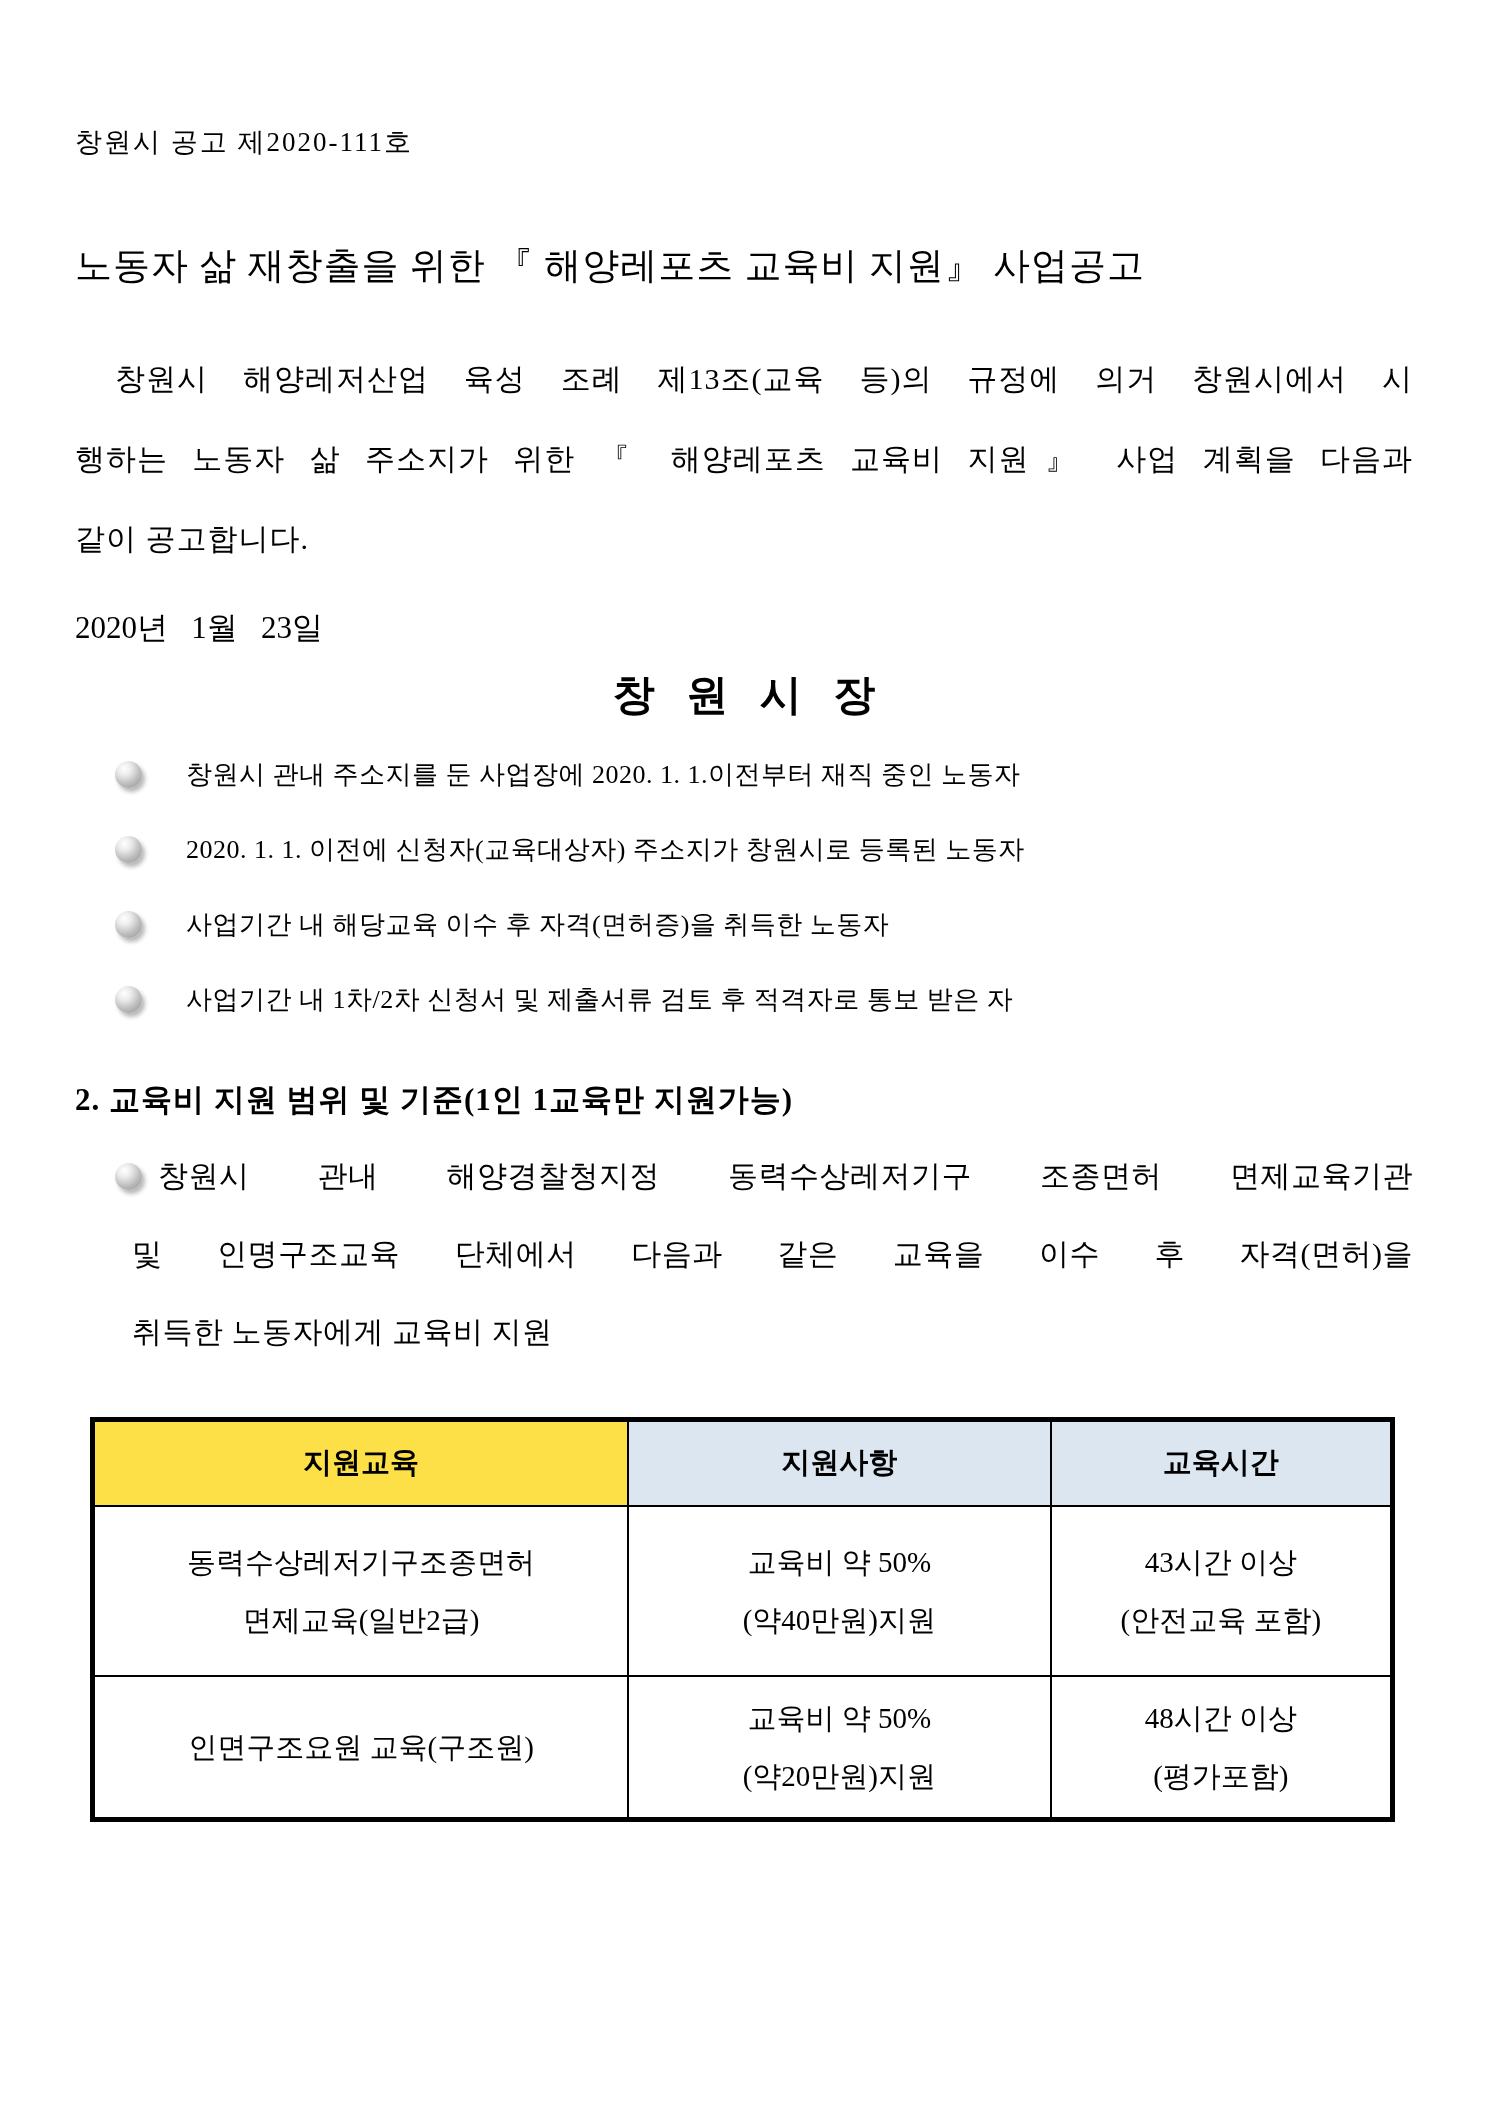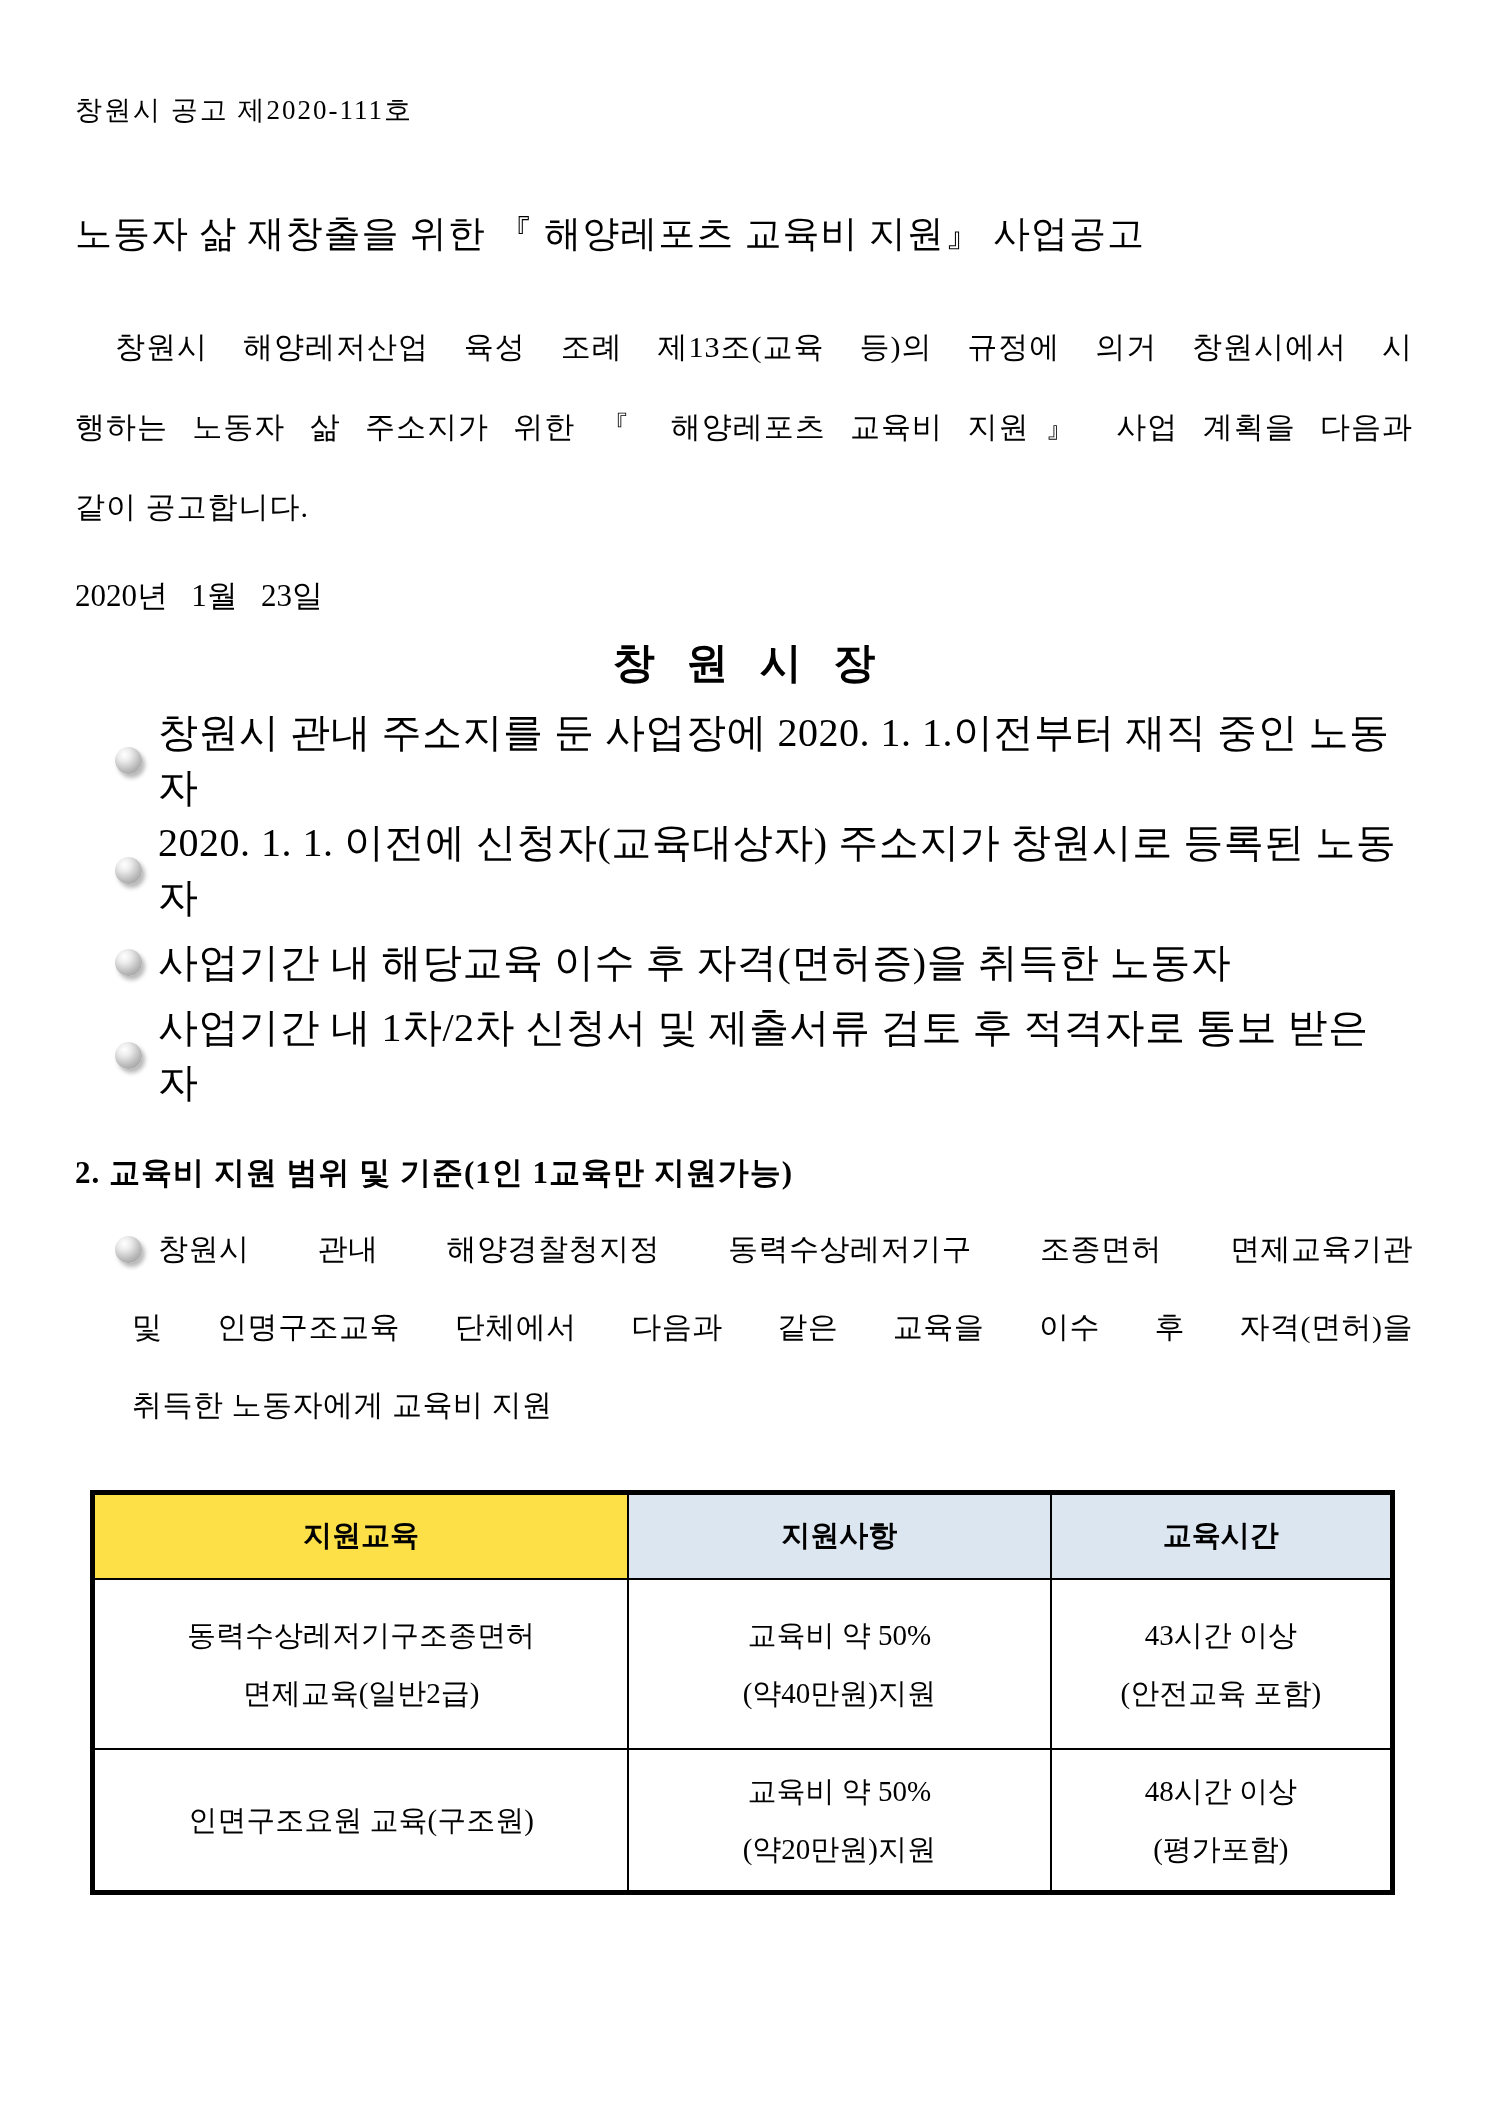--- a/index.html
+++ b/index.html
@@ -12,20 +12,21 @@
     color: #000000;
     font-family: "Liberation Serif", "DejaVu Serif", serif;
     position: relative;
     padding: 0 75px;
     overflow: hidden;
   }
   .doc-number {
     padding-top: 92px;
     font-size: 27px;
     letter-spacing: 2px;
+    margin-top: 32px;
   }
   .doc-title {
     margin-top: 81px;
     font-size: 37px;
     font-weight: normal;
     letter-spacing: 1px;
     white-space: nowrap;
   }
   .intro {
     margin-top: 48px;
@@ -55,21 +56,22 @@
     letter-spacing: 1px;
   }
   .s1-heading { margin-top: 50px; }
   .s2-heading { margin-top: 42px; }
   .bullet-list { margin-top: 14px; }
   .bullet-item {
     display: flex;
     align-items: center;
     padding-left: 40px;
     min-height: 75px;
-    font-size: 40px;
+    font-size: 26px;
+    gap: 28px;
   }
   .bullet-icon {
     flex: 0 0 auto;
     width: 27px;
     height: 27px;
     border-radius: 50%;
     background: radial-gradient(circle at 35% 28%, #ffffff 0%, #ececec 25%, #bcbcbc 60%, #8f8f8f 100%);
     box-shadow: 3px 4px 4px rgba(0,0,0,0.28);
     margin-right: 16px;
   }

